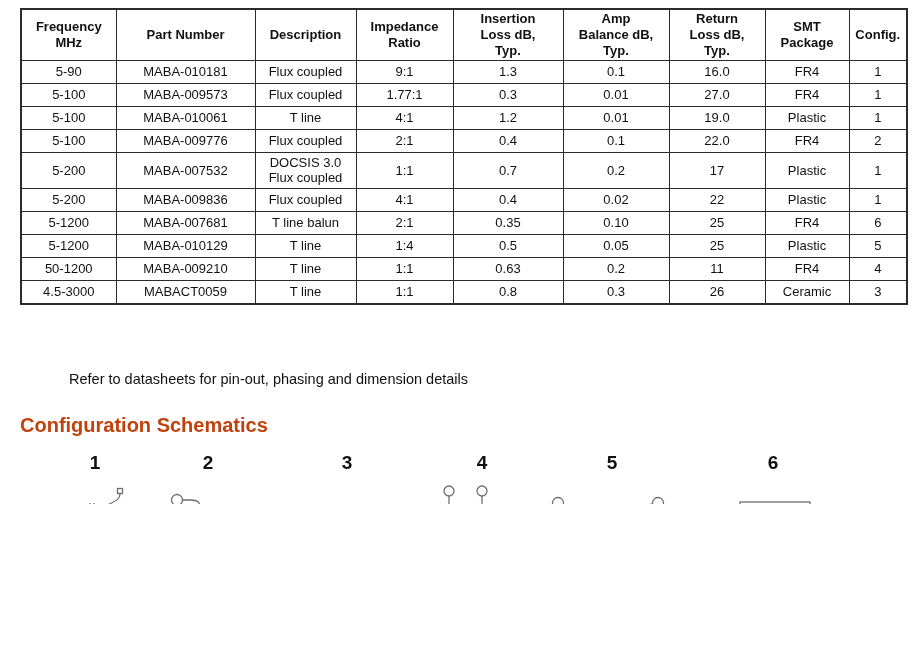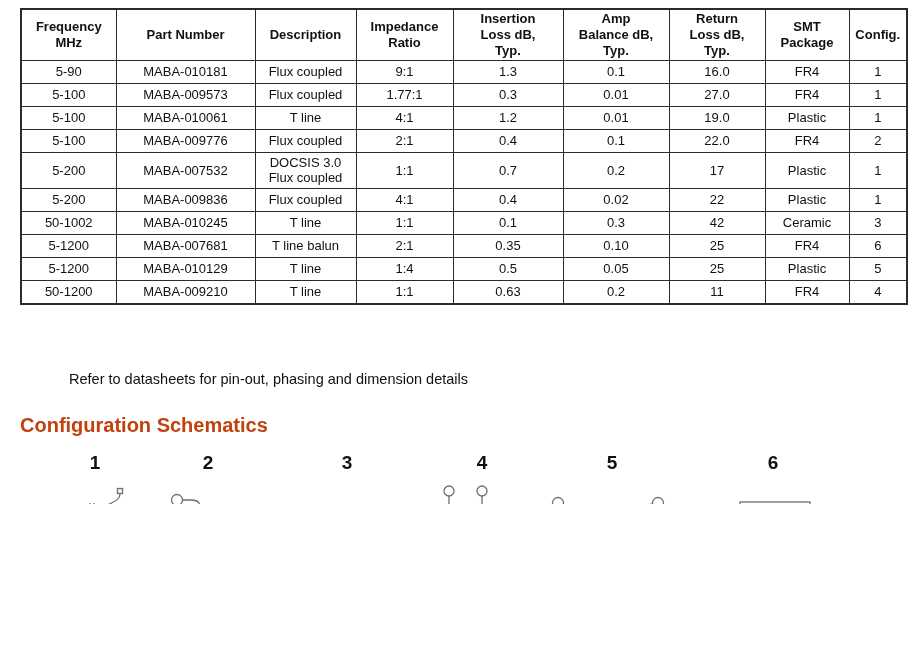--- a/index.html
+++ b/index.html
@@ -166,31 +166,20 @@
           <td>MABA-009836</td>
           <td>Flux coupled</td>
           <td>4:1</td>
           <td>0.4</td>
           <td>0.02</td>
           <td>22</td>
           <td>Plastic</td>
           <td>1</td>
         </tr>
         <tr>
-          <td>50-1002</td>
-          <td>MABA-010245</td>
-          <td>T line</td>
-          <td>1:1</td>
-          <td>0.1</td>
-          <td>0.3</td>
-          <td>42</td>
-          <td>Ceramic</td>
-          <td>3</td>
-        </tr>
-        <tr>
           <td>5-1200</td>
           <td>MABA-007681</td>
           <td>T line balun</td>
           <td>2:1</td>
           <td>0.35</td>
           <td>0.10</td>
           <td>25</td>
           <td>FR4</td>
           <td>6</td>
         </tr>
@@ -208,20 +197,31 @@
         <tr>
           <td>50-1200</td>
           <td>MABA-009210</td>
           <td>T line</td>
           <td>1:1</td>
           <td>0.63</td>
           <td>0.2</td>
           <td>11</td>
           <td>FR4</td>
           <td>4</td>
+        </tr>
+        <tr>
+          <td>4.5-3000</td>
+          <td>MABACT0059</td>
+          <td>T line</td>
+          <td>1:1</td>
+          <td>0.8</td>
+          <td>0.3</td>
+          <td>26</td>
+          <td>Ceramic</td>
+          <td>3</td>
         </tr>
       </tbody>
   </table>
 
   <div class="note">Refer to datasheets for pin-out, phasing and dimension details</div>
 
   <div class="schem-title">Configuration Schematics</div>
 
   <div class="schem-section">
 

